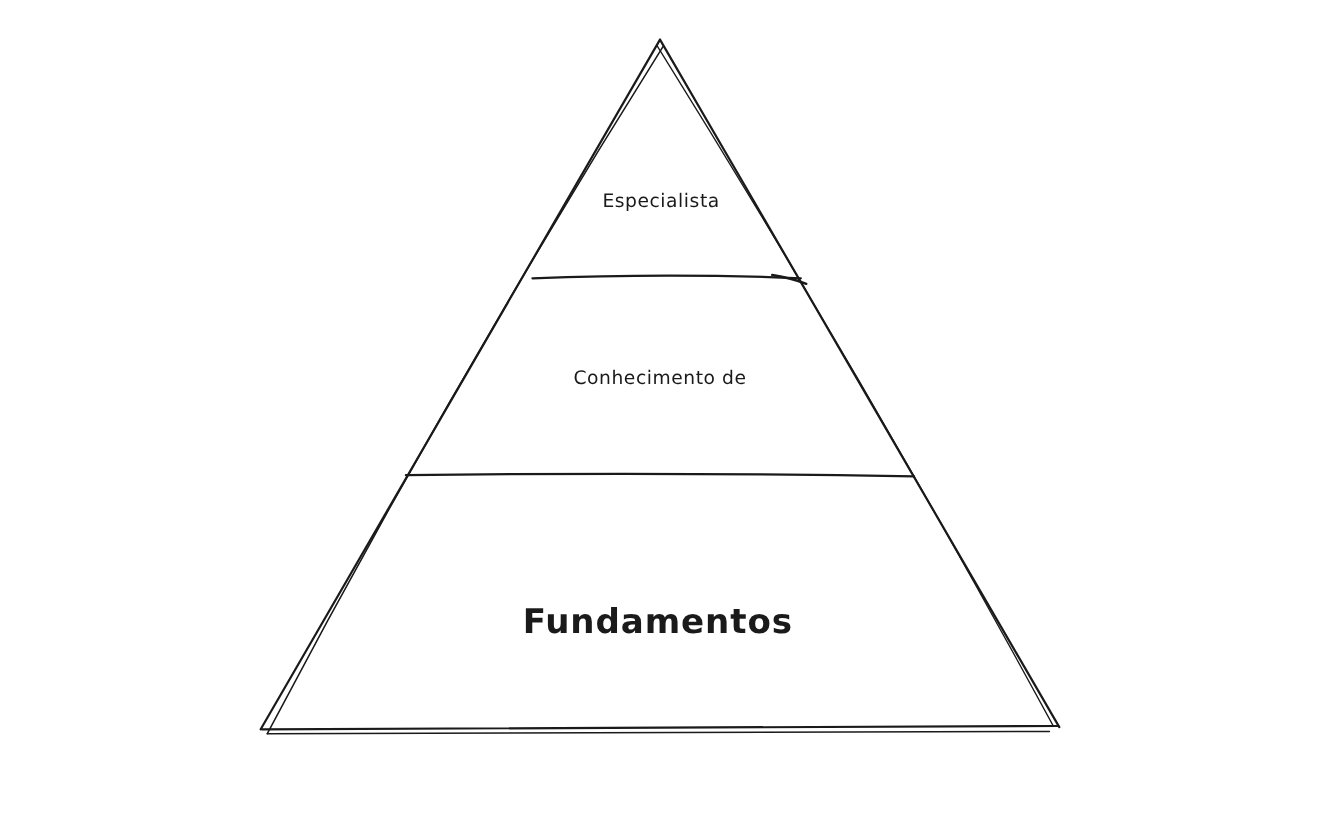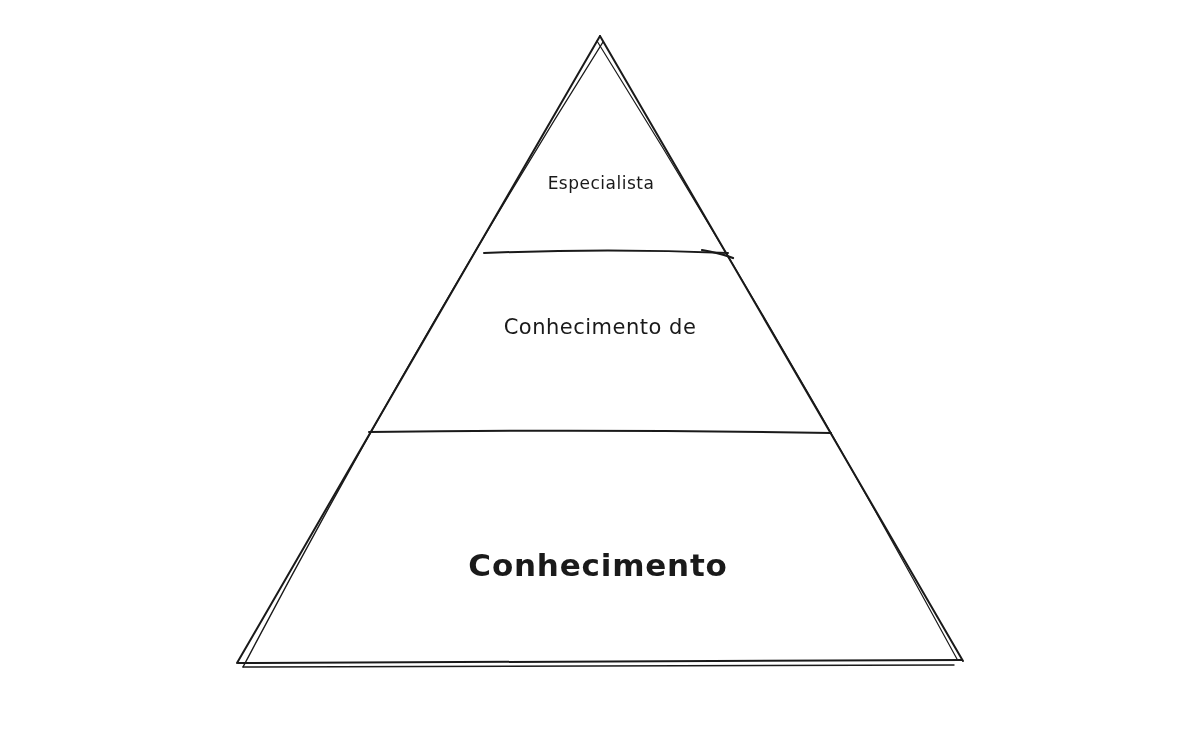--- a/index.html
+++ b/index.html
@@ -29,22 +29,22 @@
     user-select: none;
   }
   .label-especialista {
     left: 601px;
     top: 173px;
     font-size: 17px;
     letter-spacing: 0.5px;
   }
   .label-conhecimento {
     left: 600px;
-    top: 315px;
-    font-size: 21px;
+    top: 332px;
+    font-size: 17px;
     line-height: 25px;
     letter-spacing: 0.5px;
   }
   .label-fundamentos {
     left: 598px;
     top: 547px;
     font-size: 31px;
     font-weight: bold;
     letter-spacing: 0.8px;
   }
@@ -69,15 +69,15 @@
       <path d="M369 432 Q600 429 831 433" stroke-width="2"></path>
     </g>
   </svg>
 
   <div class="label label-especialista">Especialista</div>
 
   <div class="label label-conhecimento">
     <div>Conhecimento de</div>
   </div>
 
-  <div class="label label-fundamentos">Conhecimento</div>
+  <div class="label label-fundamentos">Fundamentos</div>
 
 </div>
 
 </body></html>

